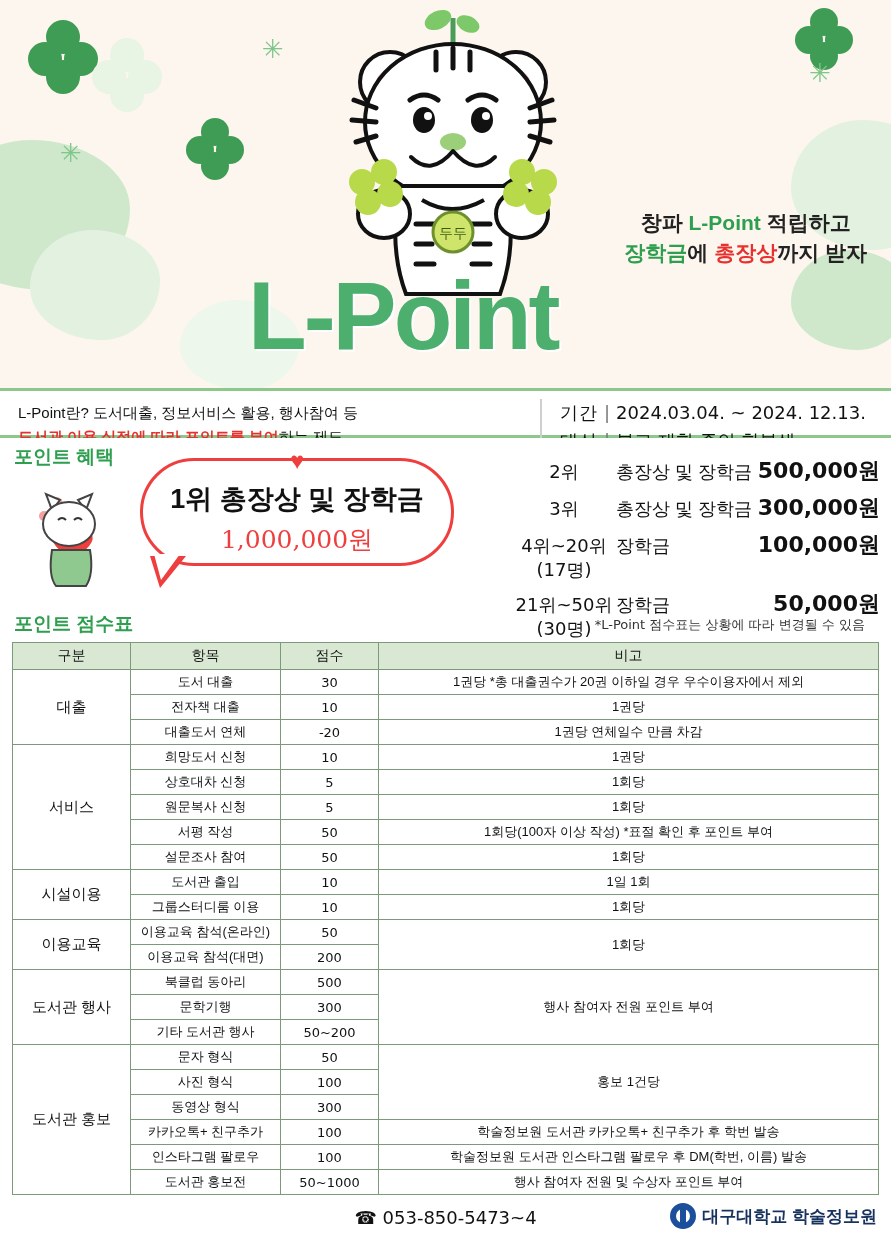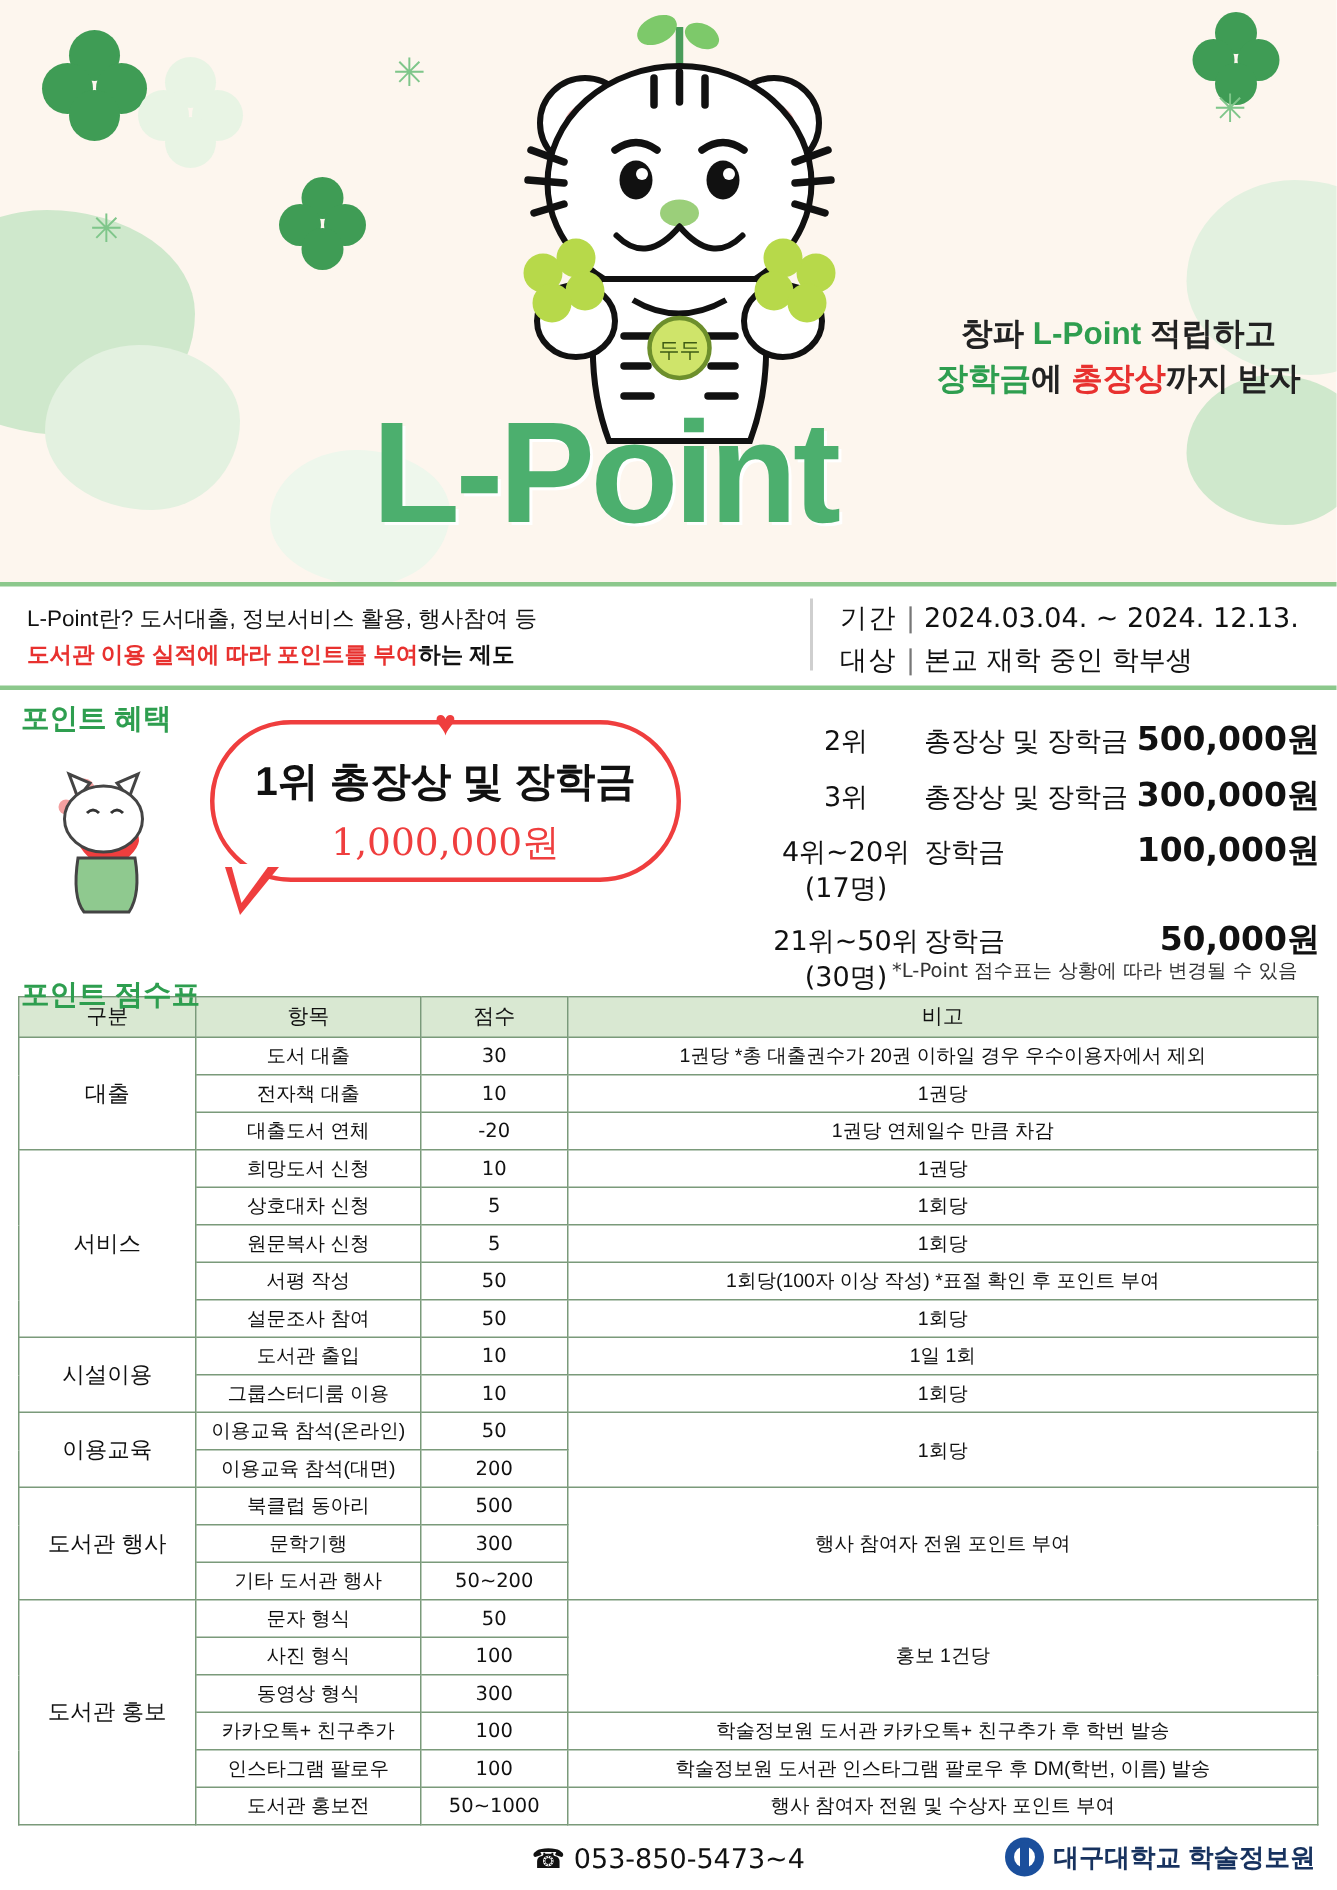--- a/index.html
+++ b/index.html
@@ -65,28 +65,28 @@
     font-weight: bold;
     line-height: 1.45;
     color: #222;
   }
   .hl-green { color: #2e9e4f; }
   .hl-red { color: #e8312f; }
 
   
   .intro {
     position: relative;
-    height: 72px;
+    height: 50px;
     border-top: 3px solid #8cc88c;
     border-bottom: 3px solid #8cc88c;
     background: #ffffff;
   }
   .intro-left { position: absolute; left: 18px; top: 10px; font-size: 15px; line-height: 1.6; color: #111; }
   .intro-left .l2 { color: #e8312f; font-weight: bold; }
-  .intro-left .l2 .plain { color: #111; font-weight: bold; }
+  .intro-left .l2 .plain { color: #111; font-weight: normal; }
   .intro-divider { position: absolute; left: 540px; top: 8px; width: 2px; height: 48px; background: #cfcfcf; }
   .intro-right { position: absolute; left: 560px; top: 8px; font-size: 18px; line-height: 1.55; color: #111; font-family: "DejaVu Sans", sans-serif;}
   .intro-right .lab { letter-spacing: 1px; }
   .intro-right .bar { color: #777; padding: 0 6px; }
 
   
   .benefits { position: relative; height: 170px; background: #fff; }
   .section-head {
     position: absolute;
     left: 14px;
@@ -382,21 +382,21 @@
     <div class="rank-row">
       <span class="rk">21위~50위(30명)</span>
       <span class="desc">장학금</span>
       <span class="amt">50,000원</span>
     </div>
   </div>
 </div>
 
 <div class="table-wrap">
   <div class="tbl-head-row">
-    <div class="section-head" style="top:20px;left:2px;">포인트 점수표</div>
+    <div class="section-head" style="top:3px;left:2px;">포인트 점수표</div>
     <div class="tbl-note">*L-Point 점수표는 상황에 따라 변경될 수 있음</div>
   </div>
 
   <table class="points">
     <thead>
       <tr>
         <th class="col-gubun">구분</th>
         <th class="col-item">항목</th>
         <th class="col-score">점수</th>
         <th class="col-note">비고</th>

